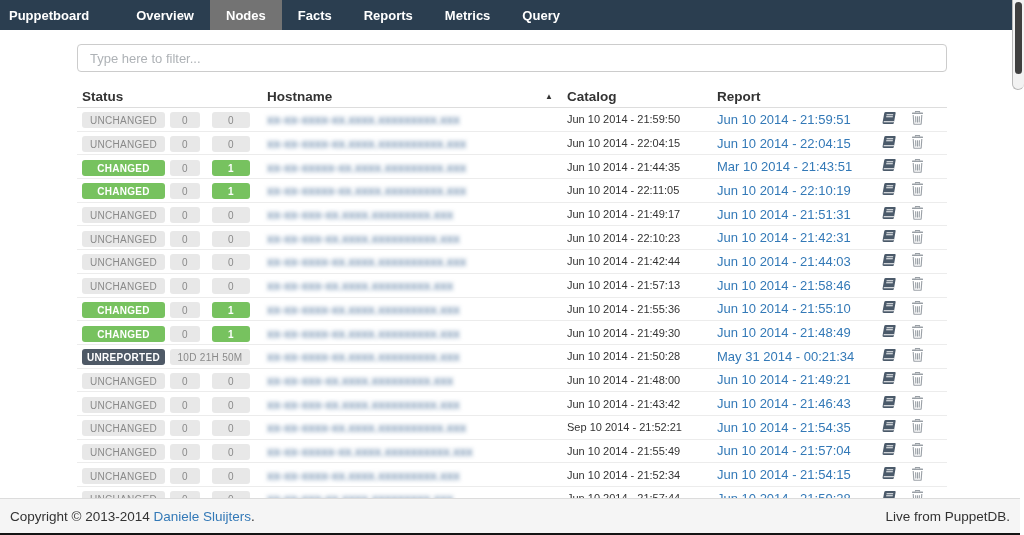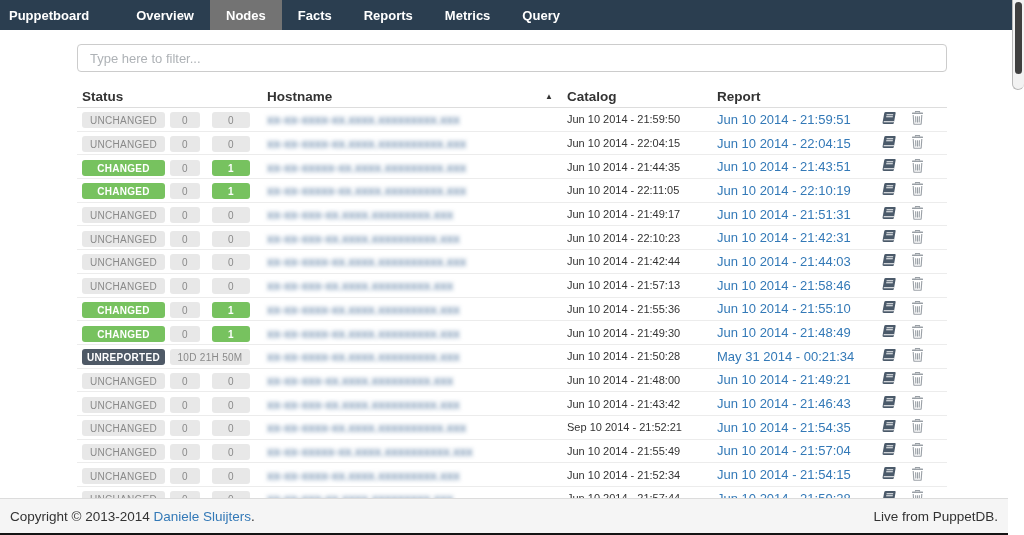--- a/index.html
+++ b/index.html
@@ -122,21 +122,21 @@
     filter:blur(2.3px);
     cursor:pointer;
     text-decoration:none;
   }
   .report-link { color:#3379b7; cursor:pointer; }
 
   .icon-btn { display:flex; align-items:center; cursor:pointer; background:none; border:none; padding:0; }
 
   
   .footer {
-    position:absolute; left:0; right:16px; bottom:0;
+    position:absolute; left:0; right:4px; bottom:0;
     height:37px;
     background:#f5f5f5;
     border-top:1px solid #dcdcdc;
     border-bottom:2px solid #141414;
     display:flex; align-items:center; justify-content:space-between;
     padding:0 10px;
     font-size:13.5px; color:#333;
     z-index:10;
   }
   .footer a { color:#3379b7; text-decoration:none; cursor:pointer; }
@@ -275,21 +275,21 @@
     </div>
     <div class="c-changed">
       <span class="badge badge-count-lg badge-green">1</span>
     </div>
 
     <div class="c-host">
       <a class="host-link">xx-xx-xxxxx-xx.xxxx.xxxxxxxxx.xxx</a>
     </div>
     <div class="c-catalog">Jun 10 2014 - 21:44:35</div>
     <div class="c-report">
-      <a class="report-link">Jun 10 2014 - 21:43:51</a>
+      <a class="report-link">Mar 10 2014 - 21:43:51</a>
     </div>
     <div class="c-icons">
       <button class="icon-btn">
         <span>
           <svg width="16" height="14" viewBox="0 0 16 14">
             <g transform="skewX(-10) translate(3,0)">
               <path d="M2 1 h9 a1 1 0 0 1 1 1 v10 a1 1 0 0 1 -1 1 h-9 a1.4 1.4 0 0 1 -1.4-1.4 v-9.2 A1.4 1.4 0 0 1 2 1 z" fill="#4b5a6a"></path>
               <rect x="1.6" y="10.2" width="10.4" height="1.1" fill="#ffffff"></rect>
               <rect x="3.2" y="3.2" width="6.6" height="1" fill="#ffffff" opacity="0.95"></rect>
               <rect x="3.2" y="5.2" width="6.6" height="1" fill="#ffffff" opacity="0.95"></rect>

